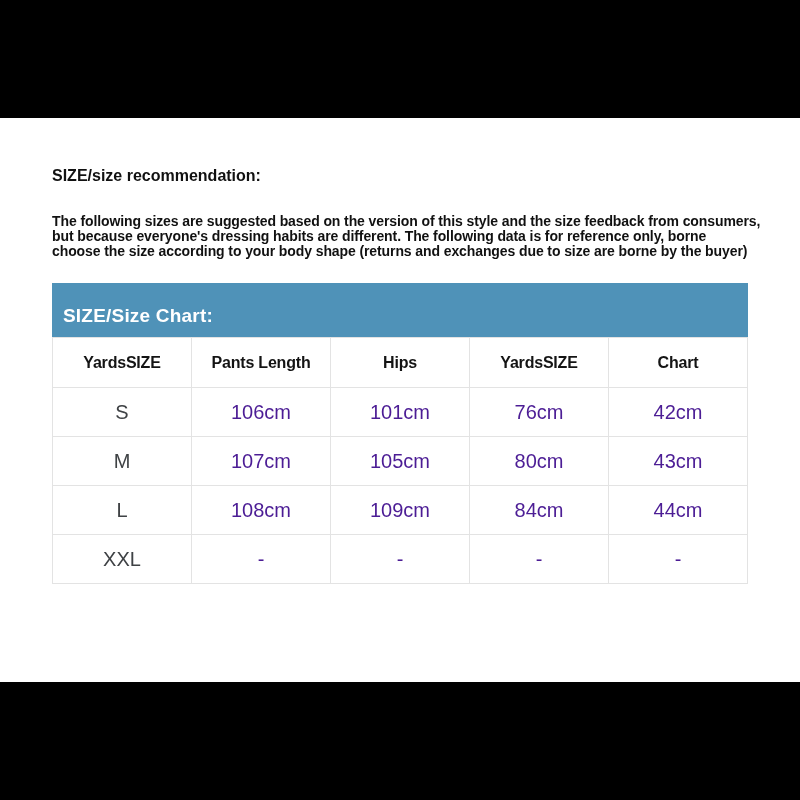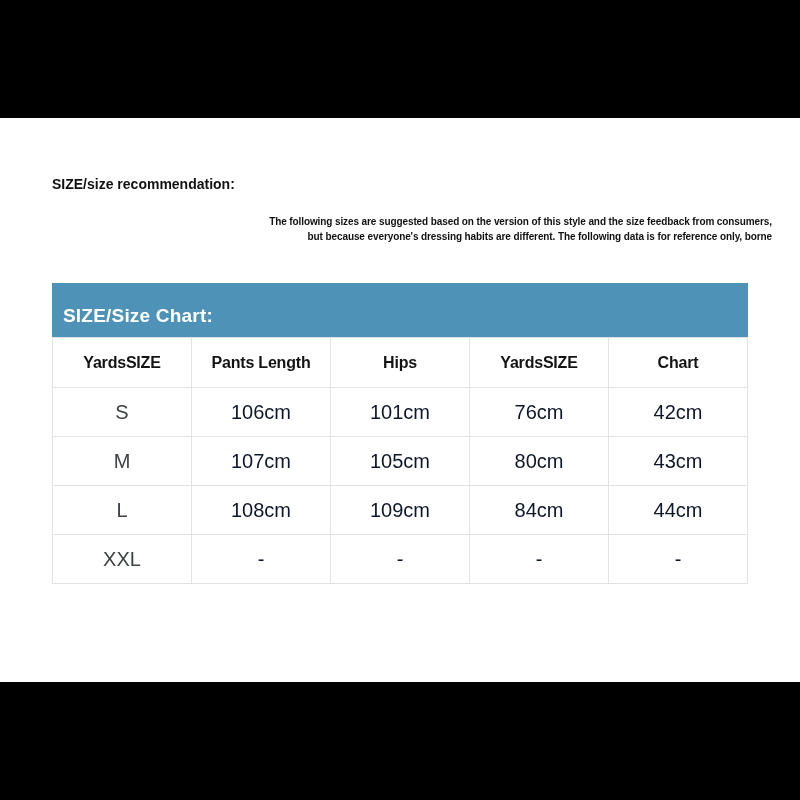--- a/index.html
+++ b/index.html
@@ -17,36 +17,35 @@
   .letterbox {
     position: absolute;
     left: 0; width: 800px;
     background: #000000;
   }
   .letterbox.top { top: 0; height: 118px; }
   .letterbox.bottom { top: 682px; height: 118px; }
 
   .reco-heading {
     position: absolute;
-    left: 52px; top: 176px;
-    font-size: 14px;
+    left: 52px; top: 167px;
+    font-size: 16px;
     font-weight: bold;
     color: #111111;
     white-space: nowrap;
   }
   .reco-text {
     position: absolute;
     left: 52px; top: 214px;
     width: 720px;
-    font-size: 10px;
+    font-size: 14px;
     font-weight: bold;
     color: #111111;
     line-height: 15px;
     letter-spacing: -0.1px;
-    text-align: right;
   }
   .reco-text .line { white-space: nowrap; }
 
   .chart-banner {
     position: absolute;
     left: 52px; top: 283px;
     width: 696px; height: 54px;
     background: var(--accent, #4f92b8);
     box-sizing: border-box;
     display: flex;
@@ -81,38 +80,39 @@
     height: 49px;
     font-size: 16px;
     font-weight: bold;
     color: #141414;
     letter-spacing: -0.2px;
   }
   table.size-table td {
     height: 48px;
     font-size: 20px;
     font-weight: normal;
-    color: #0f172a;
+    color: #4c1d95;
   }
   table.size-table td.size-cell {
     color: #3f4245;
   }
 </style>
 </head>
 <body>
 
 <div class="canvas">
 
   <div class="letterbox top"></div>
 
   <div class="reco-heading">SIZE/size recommendation:</div>
 
   <div class="reco-text">
     <div class="line">The following sizes are suggested based on the version of this style and the size feedback from consumers,</div>
     <div class="line">but because everyone's dressing habits are different. The following data is for reference only, borne</div>
+    <div class="line">choose the size according to your body shape (returns and exchanges due to size are borne by the buyer)</div>
   </div>
 
   <div class="chart-banner">
     <span class="banner-label">SIZE/Size Chart:</span>
   </div>
 
   <table class="size-table">
     <thead>
       <tr>
         <th>YardsSIZE</th>

